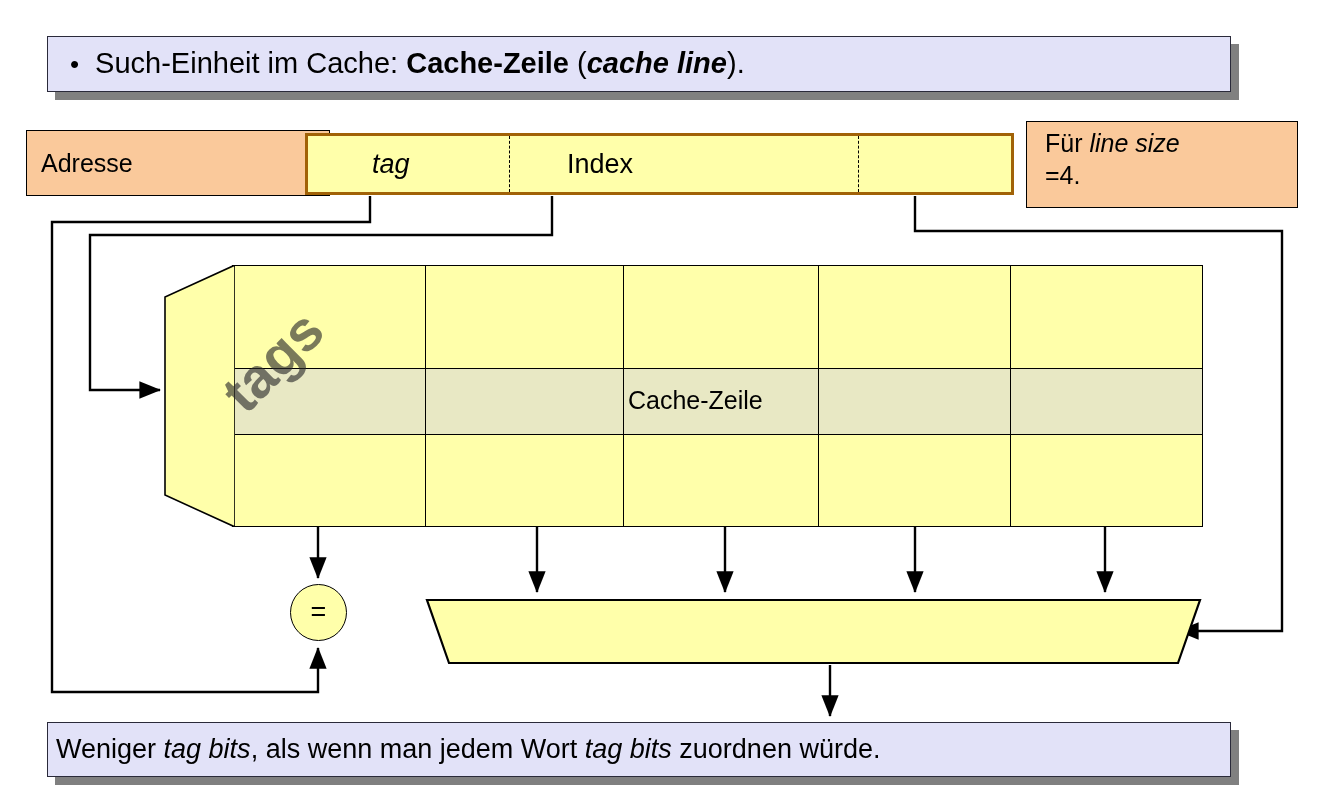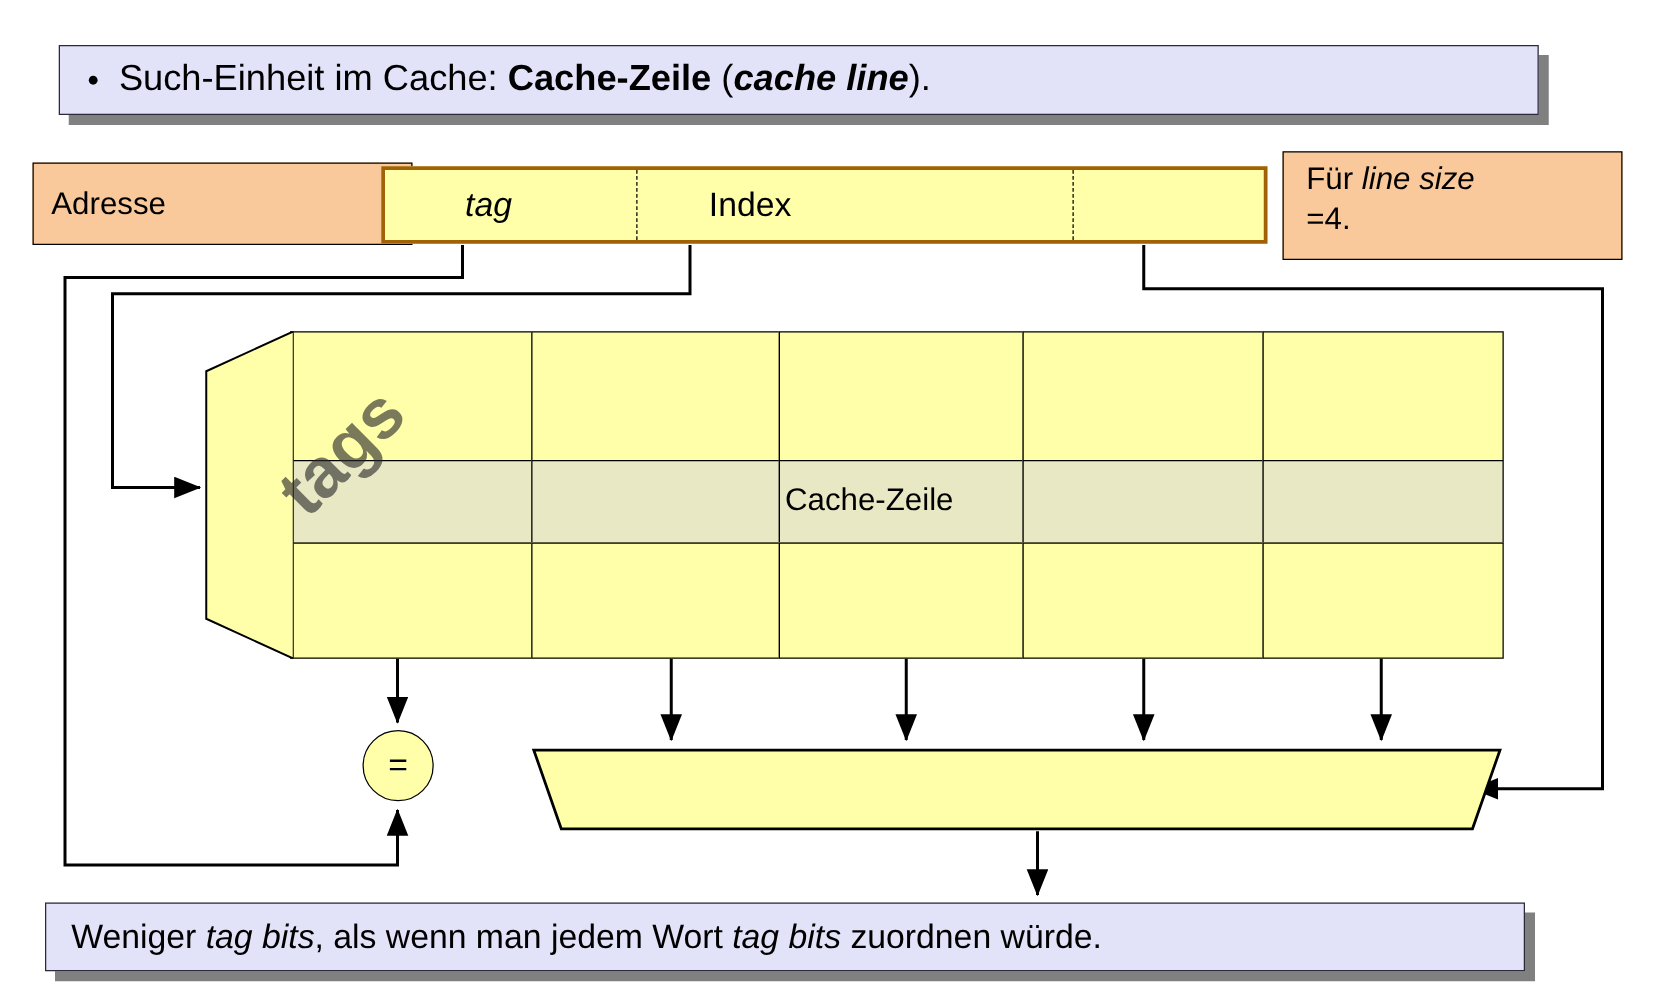--- a/index.html
+++ b/index.html
@@ -42,25 +42,25 @@
     height: 56px;
     padding-left: 22px;
   }
   #header-bullet {
     font-size: 26px;
     color: #000;
     margin-right: 16px;
     line-height: 1;
   }
   #footer-banner {
-    left: 36px;
+    left: 47px;
     top: 722px;
     width: 1184px;
     height: 55px;
-    padding-left: 20px;
+    padding-left: 8px;
   }
   #footer-banner .banner-text { font-size: 27px; }
 
   
   .orange-box {
     position: absolute;
     background: #fac99b;
     border: 1px solid #000000;
     box-sizing: border-box;
     font-size: 25px;

